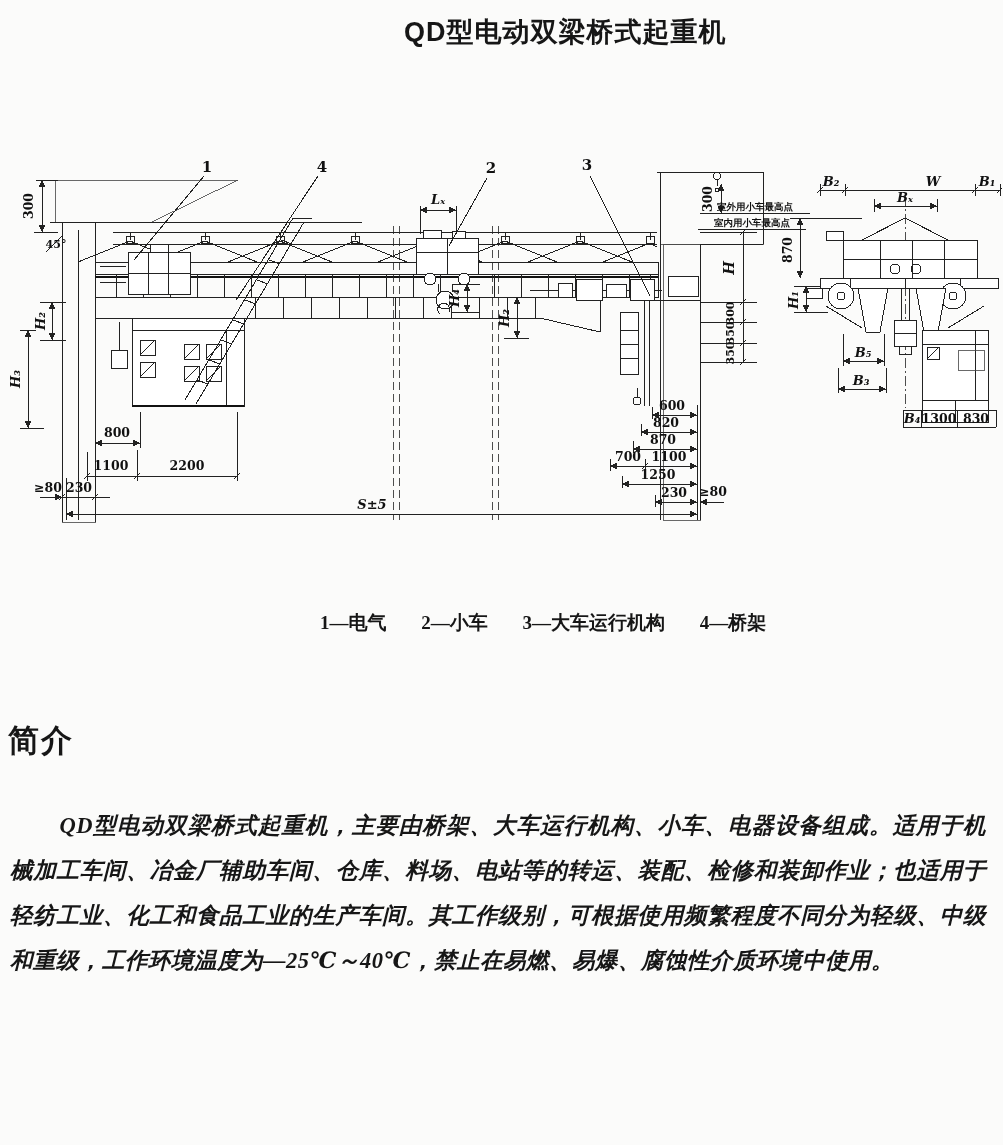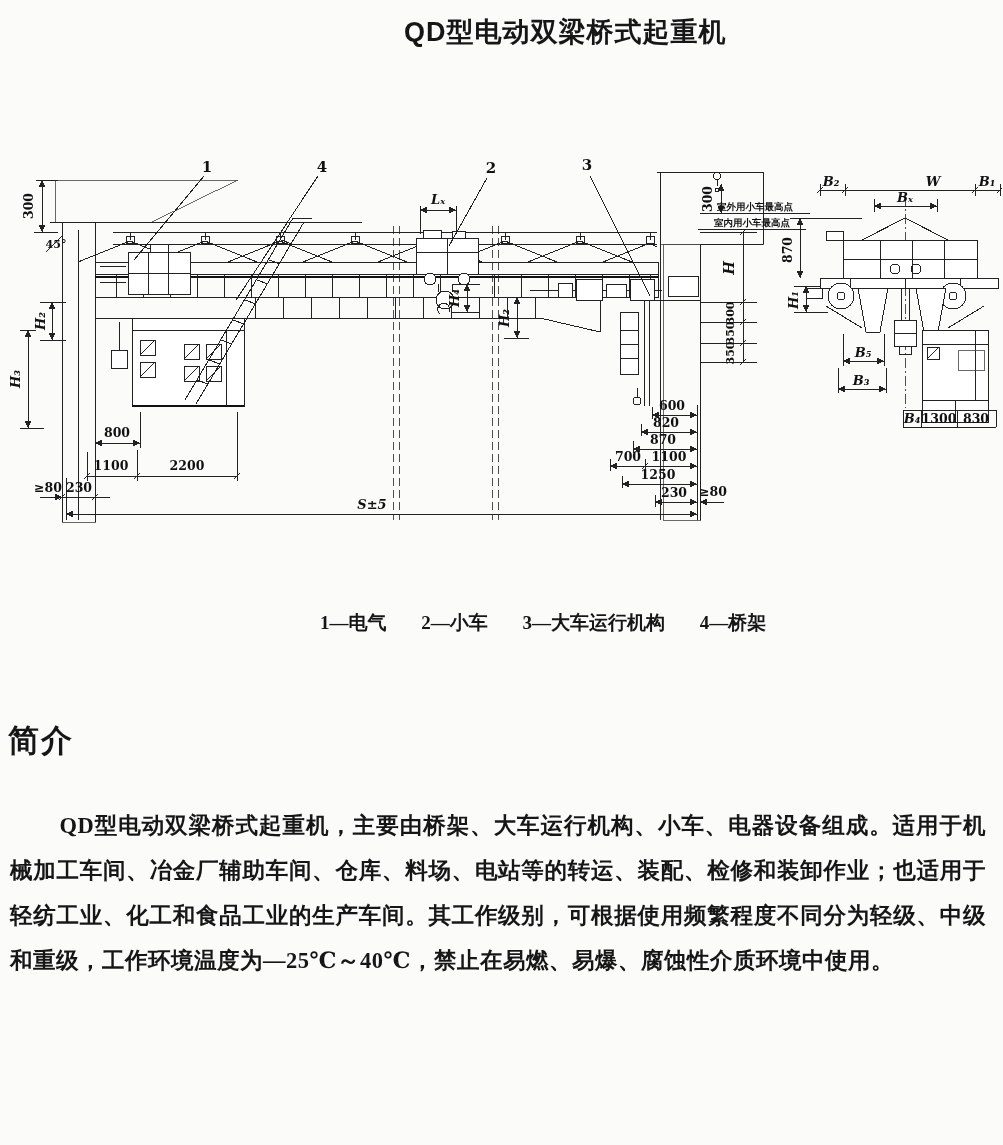--- a/index.html
+++ b/index.html
@@ -7,21 +7,21 @@
        font-family:"Liberation Serif","DejaVu Serif",serif;color:#161616;}
   .page{position:absolute;inset:0;}
   .title{position:absolute;left:404px;top:14px;margin:0;font:bold 27px "Liberation Sans","DejaVu Sans",sans-serif;letter-spacing:1px;}
   .figure{position:absolute;left:0;top:150px;}
   .caption{position:absolute;left:402px;top:570px;font:bold 20px "Liberation Serif","DejaVu Serif",serif;letter-spacing:2px;}
   .legend{position:absolute;left:320px;top:610px;font:bold 19px "Liberation Serif","DejaVu Serif",serif;white-space:nowrap;}
   .legend span{margin-right:30px;}
   .legend span:last-child{margin-right:0;}
   .section{position:absolute;left:4px;top:716px;margin:4px;font:bold 31px "Liberation Sans","DejaVu Sans",sans-serif;letter-spacing:2px;}
   .bodytext{position:absolute;left:10px;top:803px;width:976px;}
-  .bodytext p{margin:0;font-size:22.5px;line-height:45px;font-weight:bold;text-align:justify;text-indent:2.2em;letter-spacing:0.5px;}
+  .bodytext p{margin:0;font-size:22.5px;line-height:45px;font-weight:bold;text-align:justify;text-indent:2.2em;letter-spacing:0.5px;font-style:italic;}
   
   svg{shape-rendering:crispEdges;}
   .ln{stroke:#222;fill:none;stroke-width:1;}
   .lt{stroke:#444;fill:none;stroke-width:0.8;}
   .hv{stroke:#111;fill:none;stroke-width:2.2;}
   .wf{fill:#fff;stroke:#222;stroke-width:1;}
   .dm{stroke:#222;stroke-width:1;marker-start:url(#ar);marker-end:url(#ar);}
   .dme{stroke:#222;stroke-width:1;marker-end:url(#ar);}
   .dsh{stroke:#222;stroke-width:0.8;stroke-dasharray:8 4;fill:none;}
   .axs{stroke:#222;stroke-width:0.8;stroke-dasharray:10 3 2 3;fill:none;}

